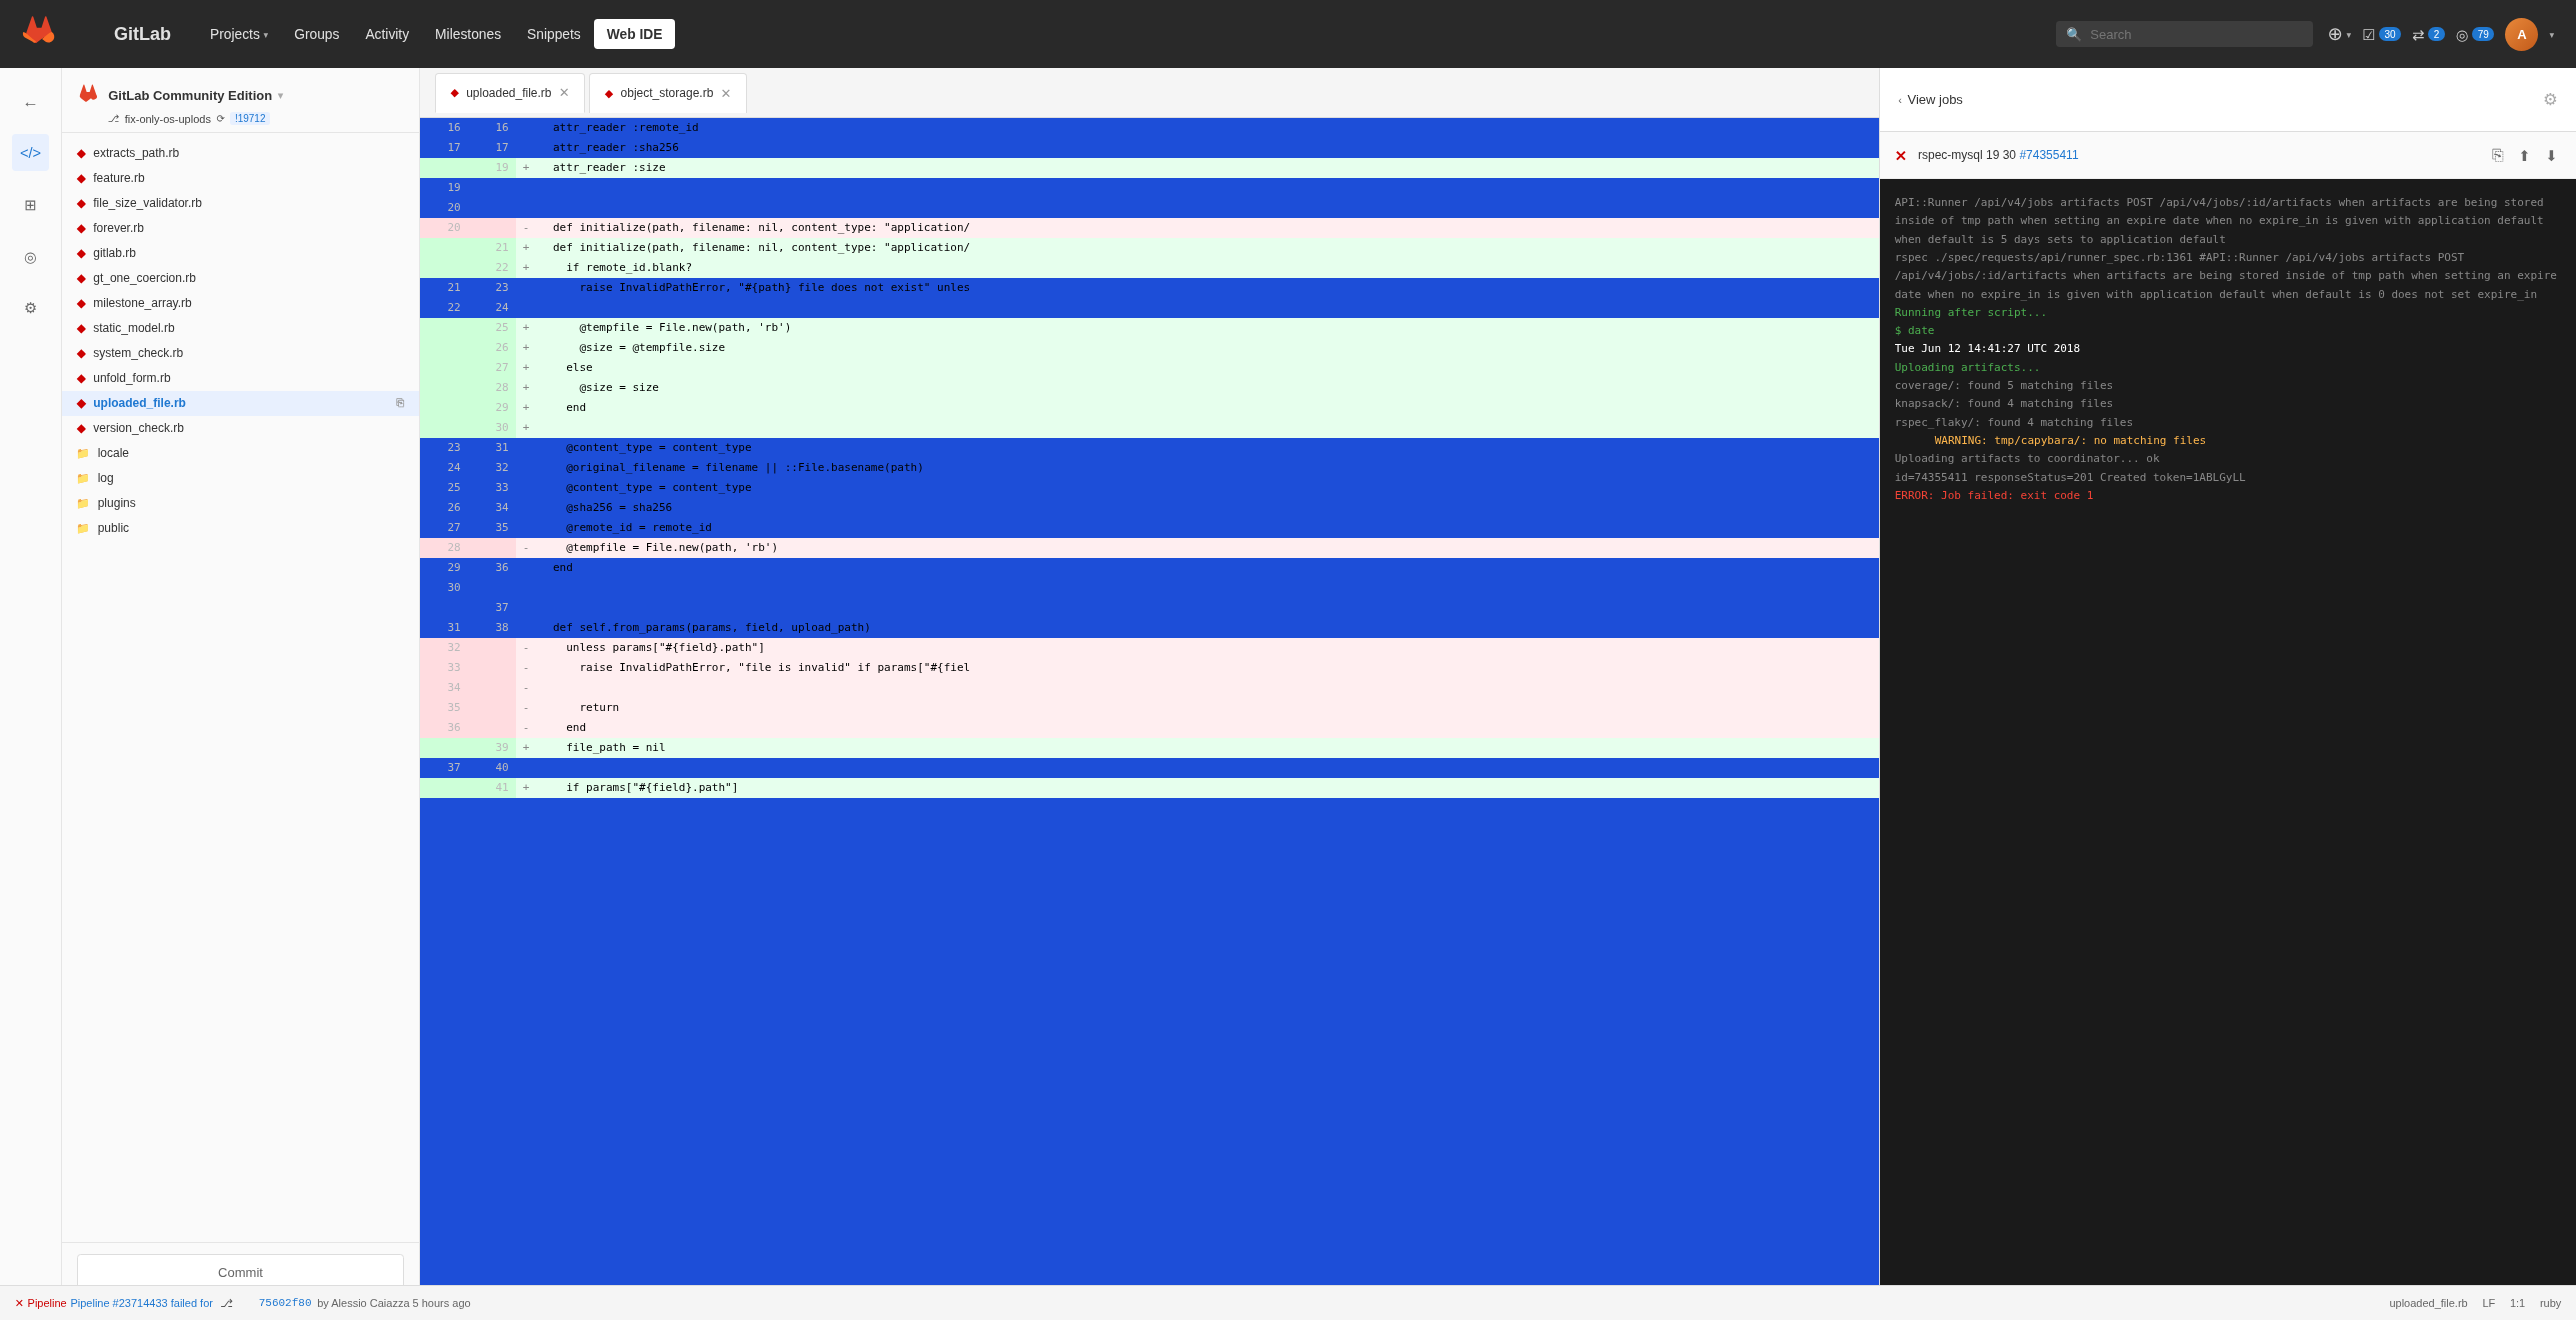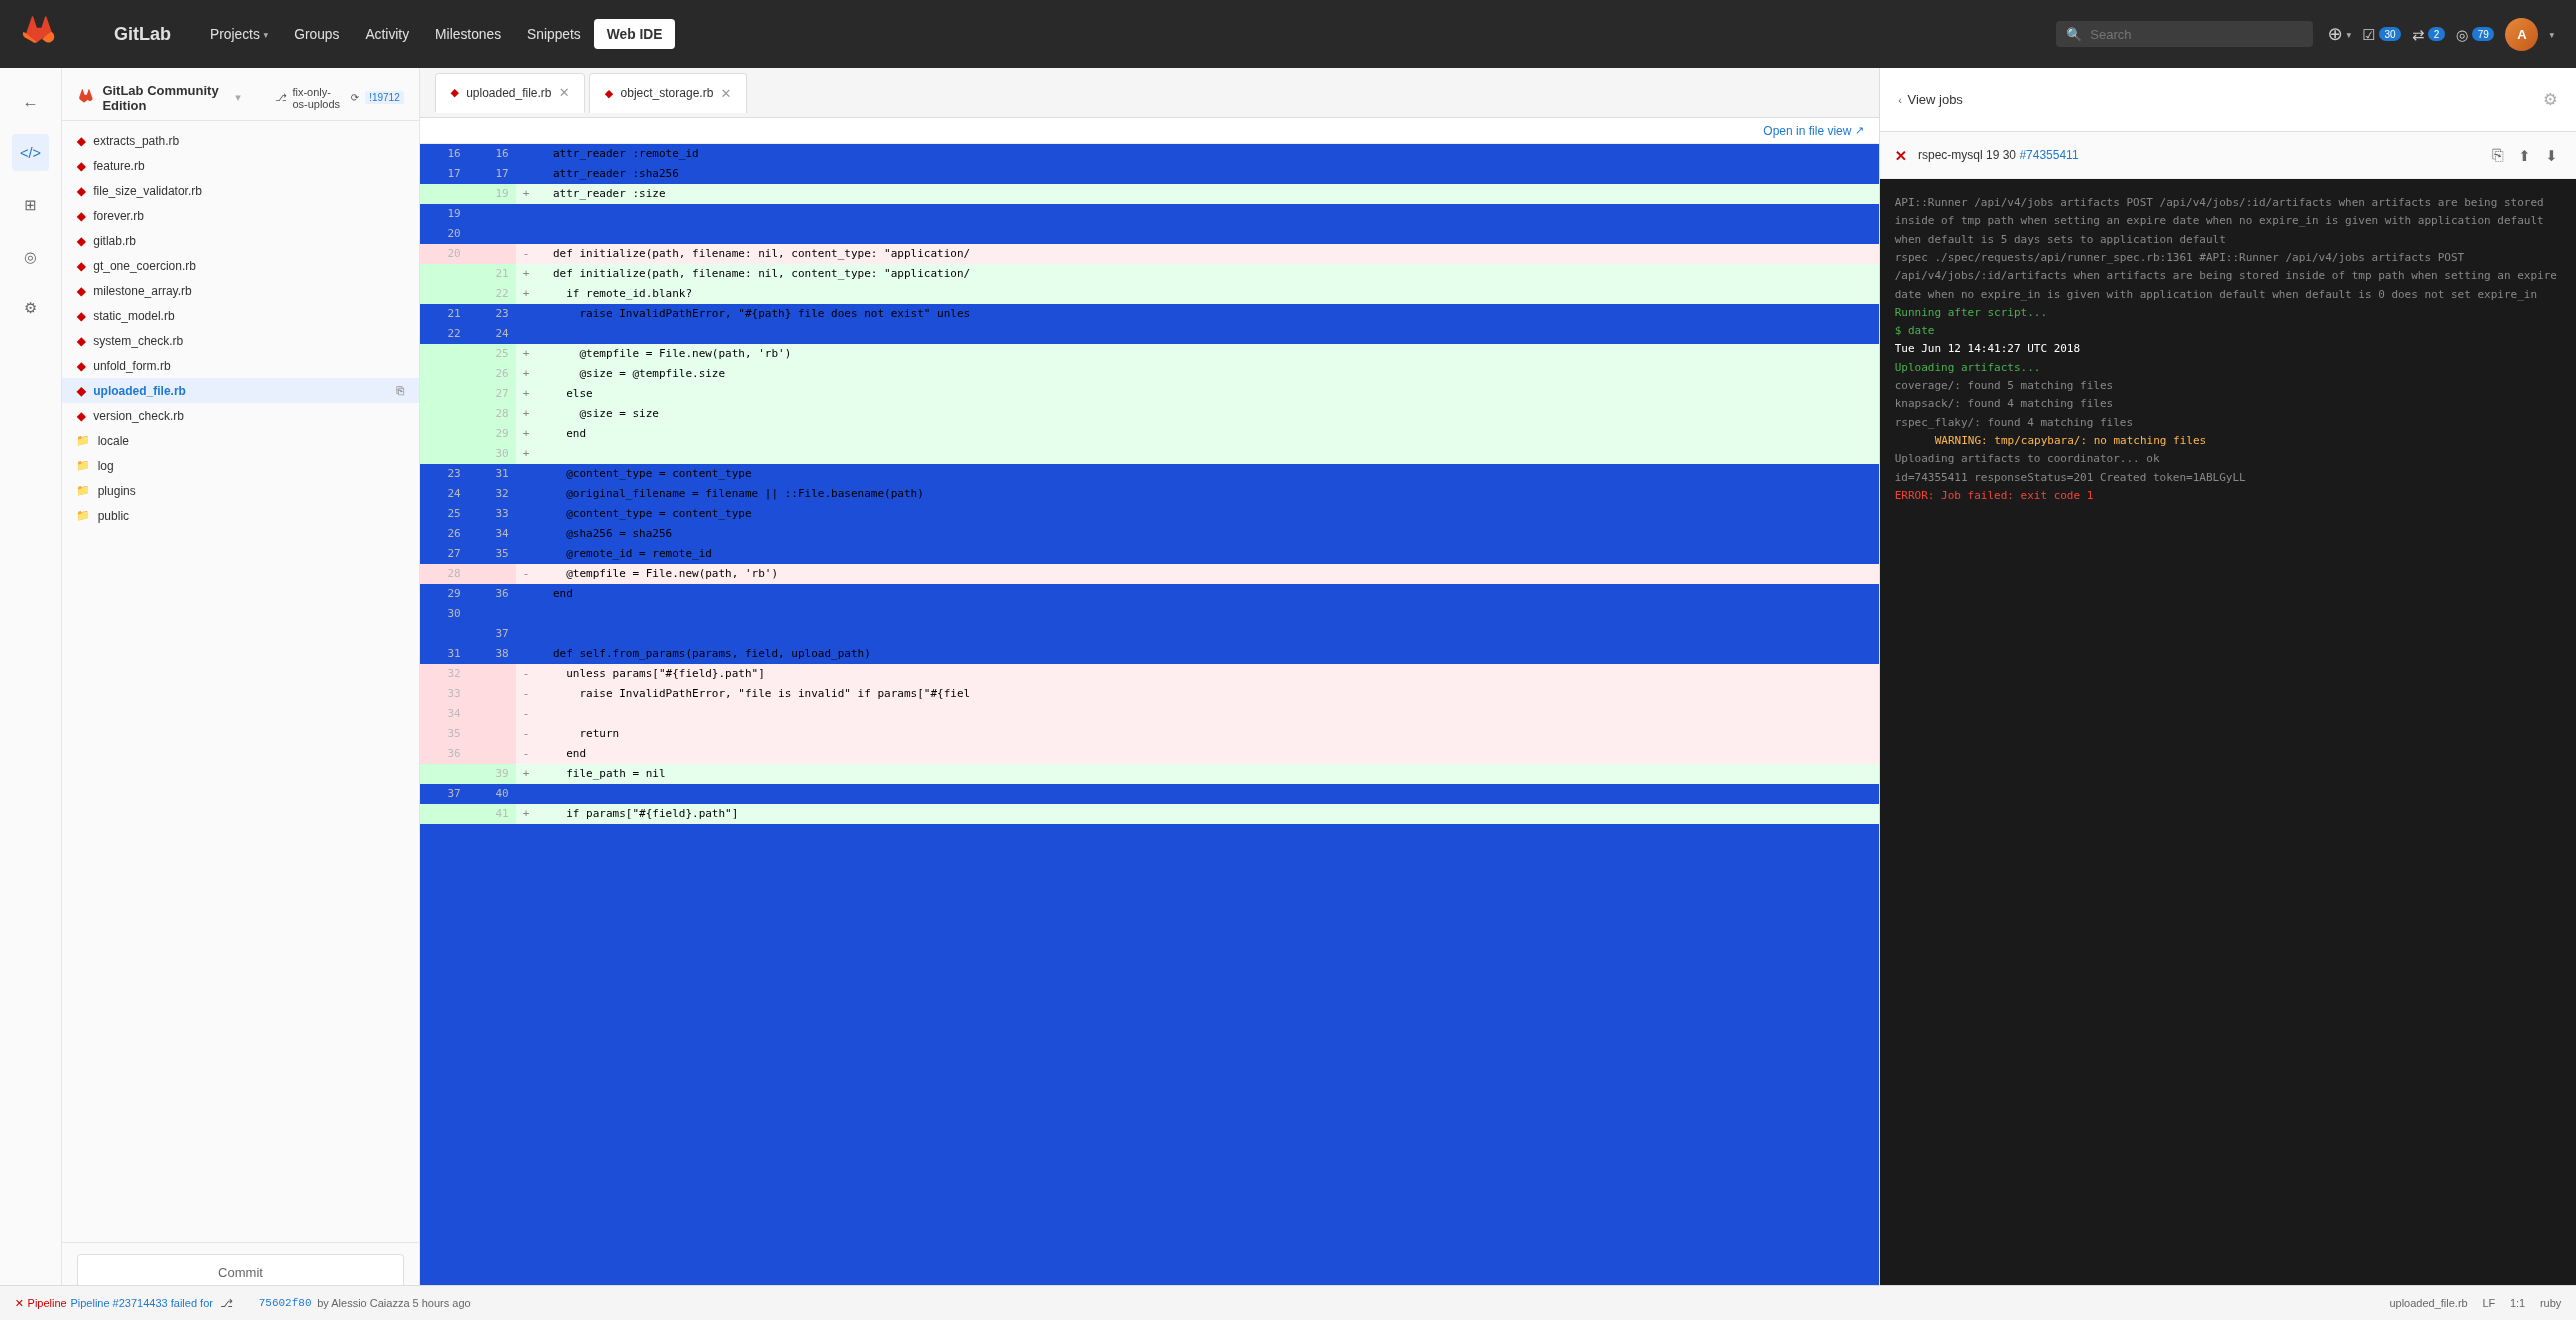--- a/index.html
+++ b/index.html
@@ -206,21 +206,21 @@
   <div class="left-sidebar">
     <div class="sidebar-icon" style="font-size:16.5px;color:#666;">←</div>
     <div class="sidebar-icon active" style="font-size:14.7px;">&lt;/&gt;</div>
     <div class="sidebar-icon" style="font-size:14.7px;">⊞</div>
     <div class="sidebar-icon" style="font-size:14.7px;">◎</div>
     <div class="sidebar-icon" style="font-size:14.7px;">⚙</div>
   </div>
 
   <div class="file-tree">
     <div class="file-tree-header">
-      <div style="display:flex;flex-direction:row;gap:3.7px;">
+      <div style="display:flex;flex-direction:column;gap:3.7px;">
         <div style="display:flex;align-items:center;gap:5.5px;">
           <svg width="26" height="26" viewBox="0 0 380 380">
             <path d="M282.83,170.73l-.27-.69L231.32,24.73a6.45,6.45,0,0,0-12.28.43L184.9,130.36H141.1L106.96,25.16a6.44,6.44,0,0,0-12.28-.43L43.44,170l-.27.69a45.21,45.21,0,0,0,15,52.18l.39.29.1.07,37.93,28.43,18.81,14.22,11.47,8.67a7.49,7.49,0,0,0,9.06,0l11.47-8.67,18.81-14.22,38.32-28.72.42-.31A45.24,45.24,0,0,0,282.83,170.73Z" fill="#e24329"></path>
           </svg>
           <span class="header-company">GitLab Community Edition</span>
           <span style="color:#aaa;font-size:11px;">▾</span>
         </div>
         <div style="display:flex;align-items:center;gap:5.5px;padding-left:31px;">
           <span style="color:#555;font-size:10px;">⎇</span>
           <span style="font-size:11px;color:#444;">fix-only-os-uplods</span>
@@ -314,26 +314,20 @@
         <span>uploaded_file.rb</span>
         <span class="tab-close">✕</span>
       </div>
       <div class="editor-tab">
         <span class="tab-diamond">◆</span>
         <span>object_storage.rb</span>
         <span class="tab-close">✕</span>
       </div>
     </div>
 
-    <div class="open-in-file">
-      <span>
-        <span>Open in file view</span>
-        <span style="font-size:11px;">↗</span>
-      </span>
-    </div>
 
     <div class="code-editor">
       <div class="code-scroll" id="diff-lines-container" style="overflow-y:auto;width:100%;">
       <div class="diff-row">
             <span class="ln-old">16</span>
             <span class="ln-new">16</span>
             <span class="diff-sign"></span>
             <span class="diff-code">  attr_reader :remote_id</span>
           </div>
           <div class="diff-row">

